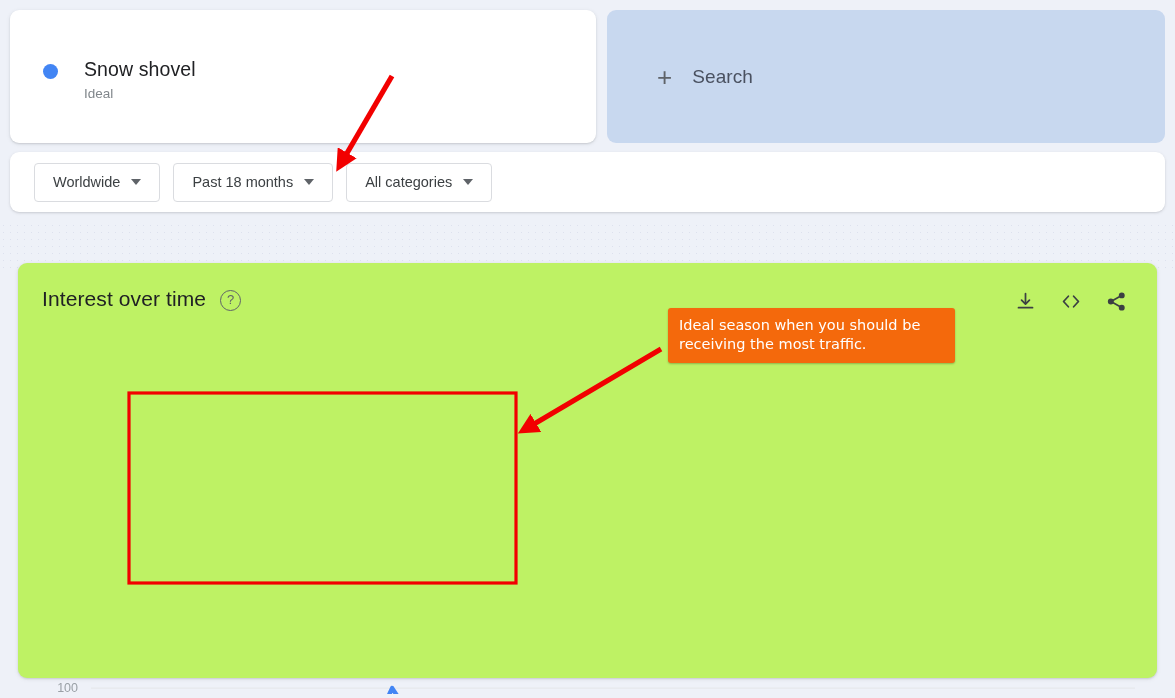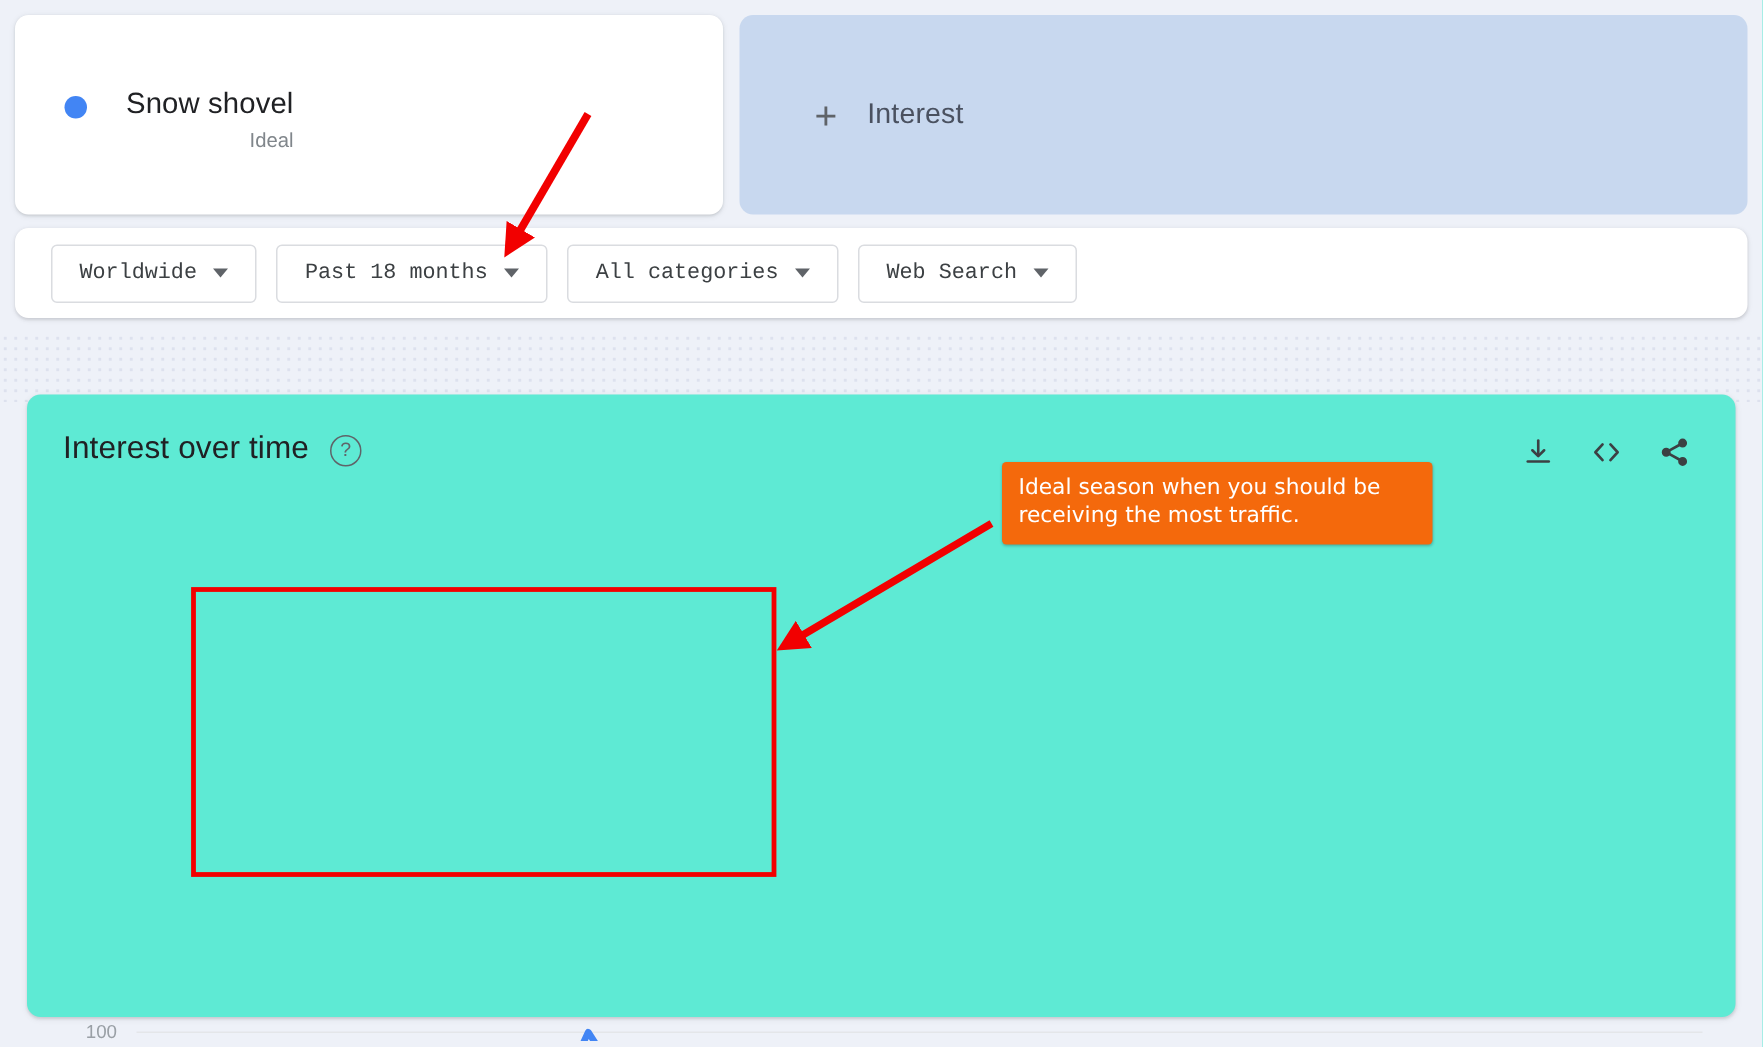--- a/index.html
+++ b/index.html
@@ -26,26 +26,25 @@
   }
   
   .top-row {
     position: absolute;
     left: 10px; top: 10px;
     width: 1155px; height: 133px;
     display: flex;
     gap: 11px;
   }
   .term-card {
-    width: 472px;
+    width: 586px;
     background: #fff;
     border-radius: 9px;
     box-shadow: 0 1px 2px rgba(60,64,67,.18), 0 1px 5px rgba(60,64,67,.07);
     position: relative;
-    text-align: right;
   }
   .term-inner {
     position: absolute;
     left: 33px; top: 47px;
     display: flex;
     align-items: flex-start;
     gap: 26px;
   }
   .term-dot {
     width: 15px; height: 15px;
@@ -113,35 +112,34 @@
     display: flex;
     align-items: center;
     justify-content: center;
     gap: 11px;
     padding: 0 18px;
     font-size: 14.5px;
     color: #3c4043;
     background: #fff;
     cursor: pointer;
     white-space: nowrap;
-    font-family: Liberation Mono, monospace;
   }
   .caret {
     width: 0; height: 0;
     border-left: 5.5px solid transparent;
     border-right: 5.5px solid transparent;
     border-top: 6px solid #5f6368;
     flex: none;
   }
   
   .chart-card {
     position: absolute;
     left: 18px; top: 263px;
     width: 1139px; height: 415px;
-    background: #5eead4;
+    background: #bef264;
     border-radius: 9px;
     box-shadow: 0 1px 2px rgba(60,64,67,.16), 0 1px 5px rgba(60,64,67,.08);
   }
   .chart-head {
     position: absolute;
     left: 24px; top: 24px;
     display: flex;
     align-items: center;
     gap: 14px;
   }
@@ -216,41 +214,37 @@
       <div>
         <div class="term-name">Snow shovel</div>
         <div class="term-type">Ideal</div>
       </div>
     </div>
   </div>
 
   <div class="compare-card">
     <div class="compare-inner">
       <span class="plus-icon">+</span>
-      <span class="compare-label">Interest</span>
+      <span class="compare-label">Search</span>
     </div>
   </div>
 
 </div>
 
 <div class="filter-bar">
   <div class="chip">
     <span>Worldwide</span>
     <span class="caret"></span>
   </div>
   <div class="chip">
     <span>Past 18 months</span>
     <span class="caret"></span>
   </div>
   <div class="chip">
     <span>All categories</span>
-    <span class="caret"></span>
-  </div>
-  <div class="chip">
-    <span>Web Search</span>
     <span class="caret"></span>
   </div>
 </div>
 
 <div class="chart-card">
 
   <div class="chart-head">
     <span class="chart-title">Interest over time</span>
     <span class="help-icon">?</span>
   </div>

